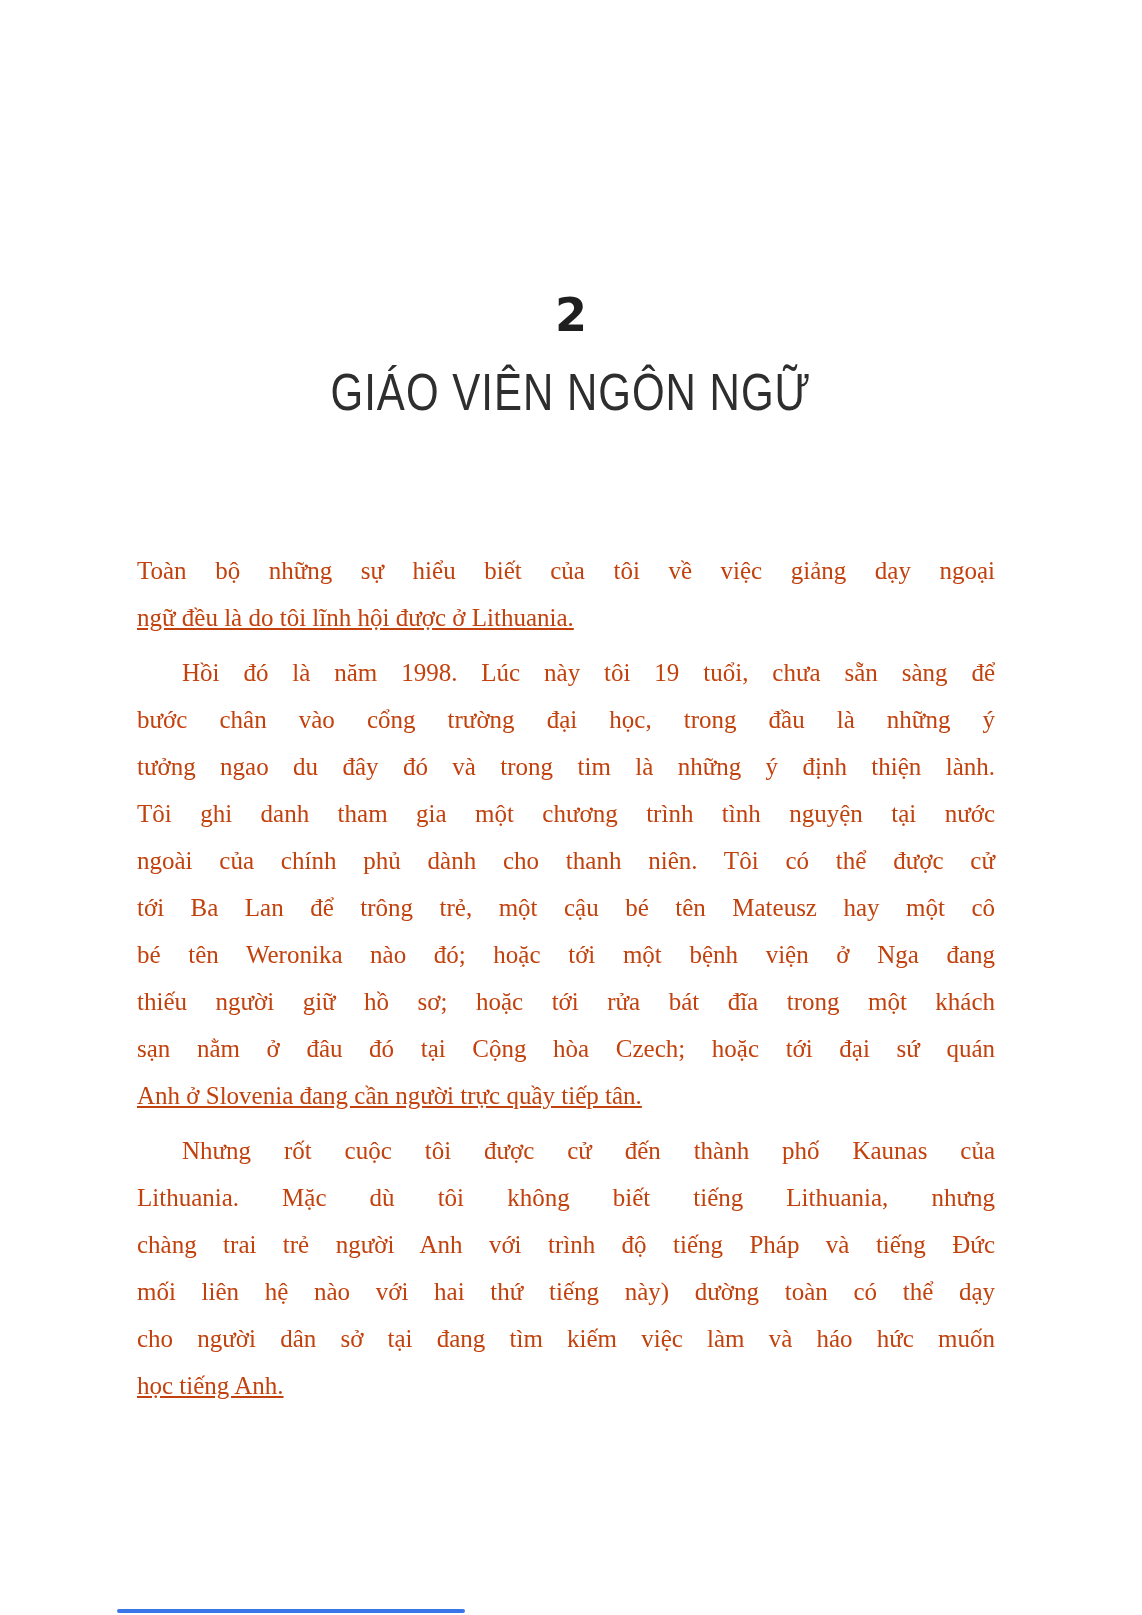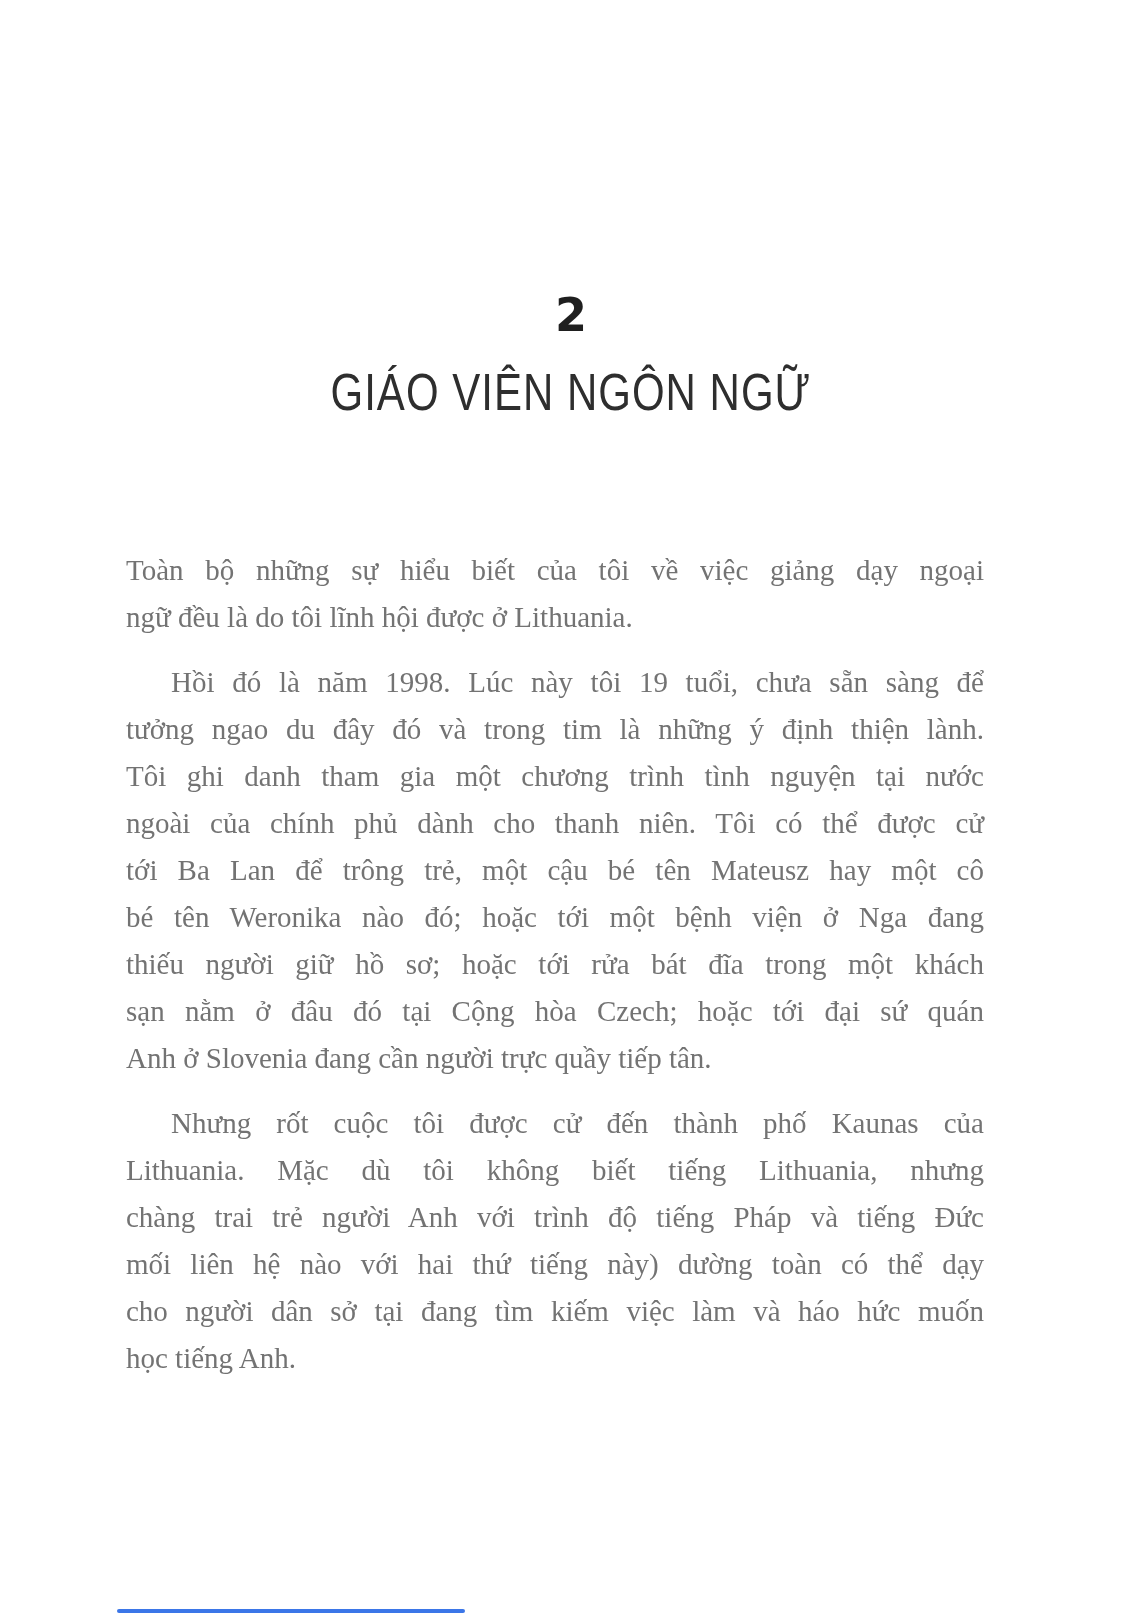--- a/index.html
+++ b/index.html
@@ -26,35 +26,36 @@
     text-align:center;
     font-family:"Liberation Sans","DejaVu Sans",sans-serif;
     font-weight:400;
     font-size:42px;line-height:50px;
     letter-spacing:1px;
     color:#2e2e2e;
     transform:scale(1,1.22);
     transform-origin:center top;
   }
   .body-text{
-    position:absolute;left:126px;top:547px;width:858px;
-    color:#737373;
-    font-size:29px;
+    position:absolute;left:137px;top:547px;width:858px;
+    color:#c2410c;
+    font-size:25px;
   }
   .para{display:block;}
-  .para + .para{margin-top:18px;}
+  .para + .para{margin-top:8px;}
   .line{
     display:block;
     height:47px;line-height:47px;
     text-align:justify;
     text-align-last:justify;
     white-space:normal;
   }
   .line.last{
     text-align-last:left;
+    text-decoration:underline;
   }
   .line.indent{
     text-indent:45px;
   }
   .progress-bar{
     position:absolute;
     left:117px;bottom:2px;
     width:348px;height:4px;
     background:#3b76e8;
     border-radius:2px;
@@ -69,20 +70,21 @@
 
   <div class="chapter-title">GIÁO VIÊN NGÔN NGỮ</div>
 
   <div class="body-text">
       <div class="para">
         <div class="line">Toàn bộ những sự hiểu biết của tôi về việc giảng dạy ngoại</div>
         <div class="line last">ngữ đều là do tôi lĩnh hội được ở Lithuania.</div>
       </div>
       <div class="para">
         <div class="line indent">Hồi đó là năm 1998. Lúc này tôi 19 tuổi, chưa sẵn sàng để</div>
+        <div class="line">bước chân vào cổng trường đại học, trong đầu là những ý</div>
         <div class="line">tưởng ngao du đây đó và trong tim là những ý định thiện lành.</div>
         <div class="line">Tôi ghi danh tham gia một chương trình tình nguyện tại nước</div>
         <div class="line">ngoài của chính phủ dành cho thanh niên. Tôi có thể được cử</div>
         <div class="line">tới Ba Lan để trông trẻ, một cậu bé tên Mateusz hay một cô</div>
         <div class="line">bé tên Weronika nào đó; hoặc tới một bệnh viện ở Nga đang</div>
         <div class="line">thiếu người giữ hồ sơ; hoặc tới rửa bát đĩa trong một khách</div>
         <div class="line">sạn nằm ở đâu đó tại Cộng hòa Czech; hoặc tới đại sứ quán</div>
         <div class="line last">Anh ở Slovenia đang cần người trực quầy tiếp tân.</div>
       </div>
       <div class="para">

